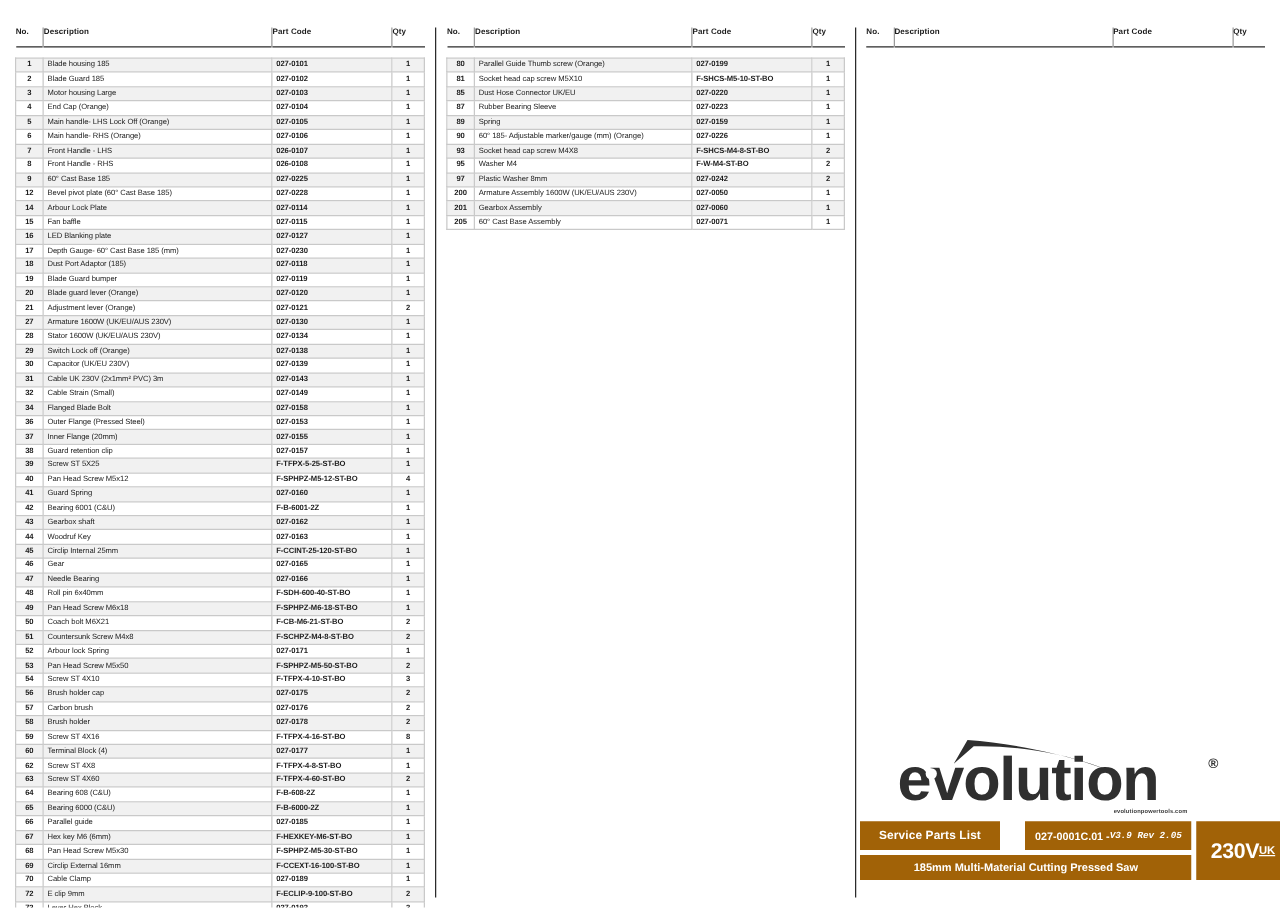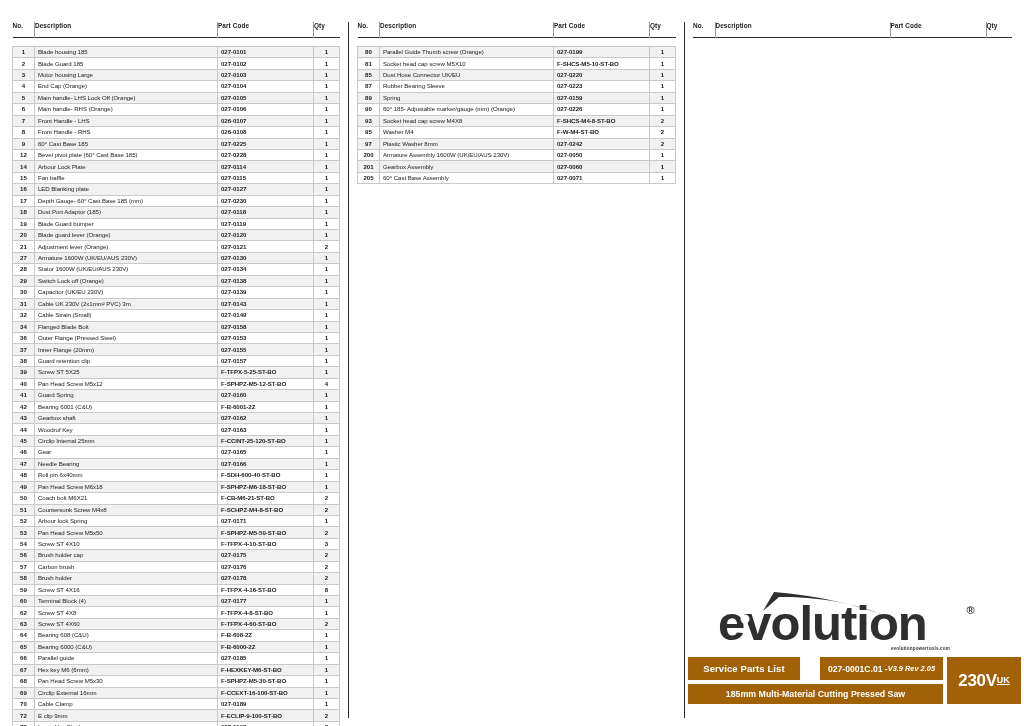--- a/index.html
+++ b/index.html
@@ -103,21 +103,21 @@
     background: #a16207;
     color: #ffffff;
     display: flex;
     align-items: center;
     justify-content: center;
     padding: 6px 8px;
     font-weight: bold;
   }
   .bx-title { flex: 0 0 112px; font-size: 9.5px; letter-spacing: .1px; }
   .bx-code  { flex: 1 1 auto;  font-size: 8.6px; white-space: nowrap; margin-left: 16px; }
-  .bx-code em { font-style: italic; font-size: 7.4px; font-weight: bold; }
+  .bx-code em { font-style: italic; font-size: 7.4px; font-weight: bold; font-family: Liberation Mono, monospace; }
   .bx-sub   { width: 100%; font-size: 8.8px; padding: 5px 8px; }
   .bx-volt  {
     flex: 0 0 74px;
     gap: 0px;
     padding: 4px 6px;
   }
   .bx-volt .v1 { font-size: 17px; line-height: 1.05; letter-spacing: -.3px; }
   .bx-volt .v2 { font-size: 9px; line-height: 1.1; text-decoration: underline; }
 </style>
 </head>

